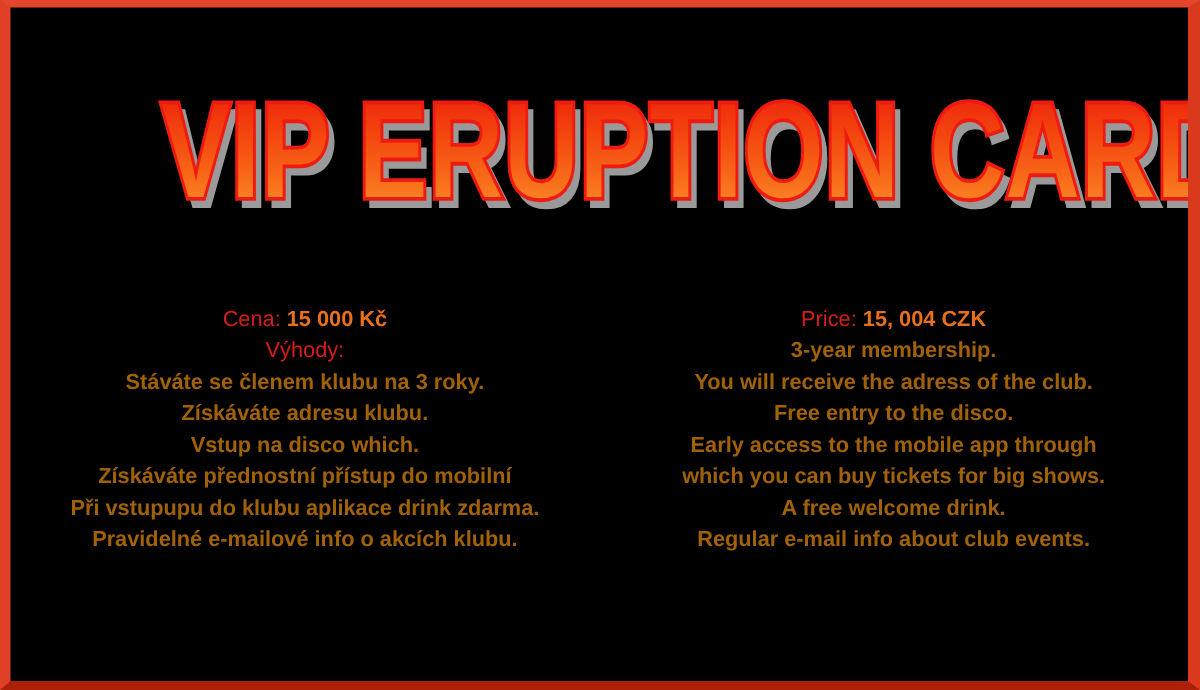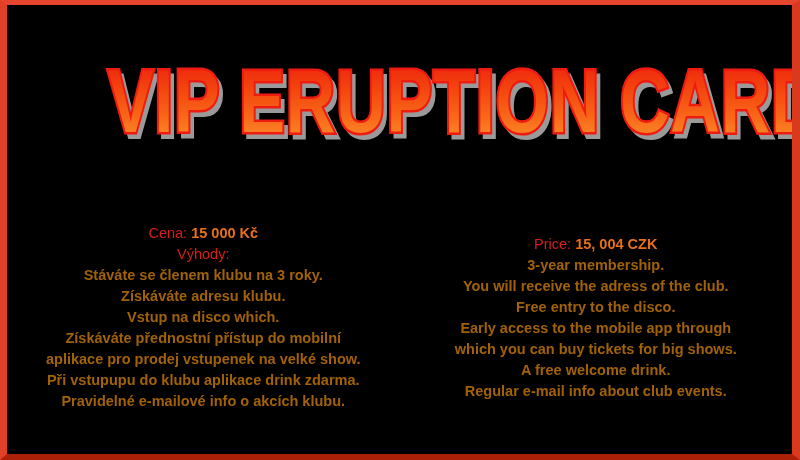--- a/index.html
+++ b/index.html
@@ -81,22 +81,21 @@
   }
 
   
   #columns {
     position: absolute;
     top: 198px;
     left: 0;
     right: 0;
     display: flex;
     flex-direction: row;
-    align-items: center;
-    margin-top: 20px;
+    align-items: flex-start;
   }
   .col {
     flex: 1 1 50%;
     text-align: center;
   }
   .line {
     font-family: "Liberation Sans", sans-serif;
     font-size: 14.5px;
     line-height: 21px;
     font-weight: bold;
@@ -127,21 +126,20 @@
 
   <div id="columns">
 
     <div class="col">
       <div class="line label"><span>Cena:</span> <span class="val">15 000 Kč</span></div>
       <div class="line label">Výhody:</div>
       <div class="line">Stáváte se členem klubu na 3 roky.</div>
       <div class="line">Získáváte adresu klubu.</div>
       <div class="line">Vstup na disco which.</div>
       <div class="line">Získáváte přednostní přístup do mobilní</div>
-      <div class="line">aplikace pro prodej vstupenek na velké show.</div>
       <div class="line">Při vstupupu do klubu aplikace drink zdarma.</div>
       <div class="line">Pravidelné e-mailové info o akcích klubu.</div>
     </div>
 
     <div class="col">
       <div class="line label"><span>Price:</span> <span class="val">15, 004 CZK</span></div>
       <div class="line">3-year membership.</div>
       <div class="line">You will receive the adress of the club.</div>
       <div class="line">Free entry to the disco.</div>
       <div class="line">Early access to the mobile app through</div>

